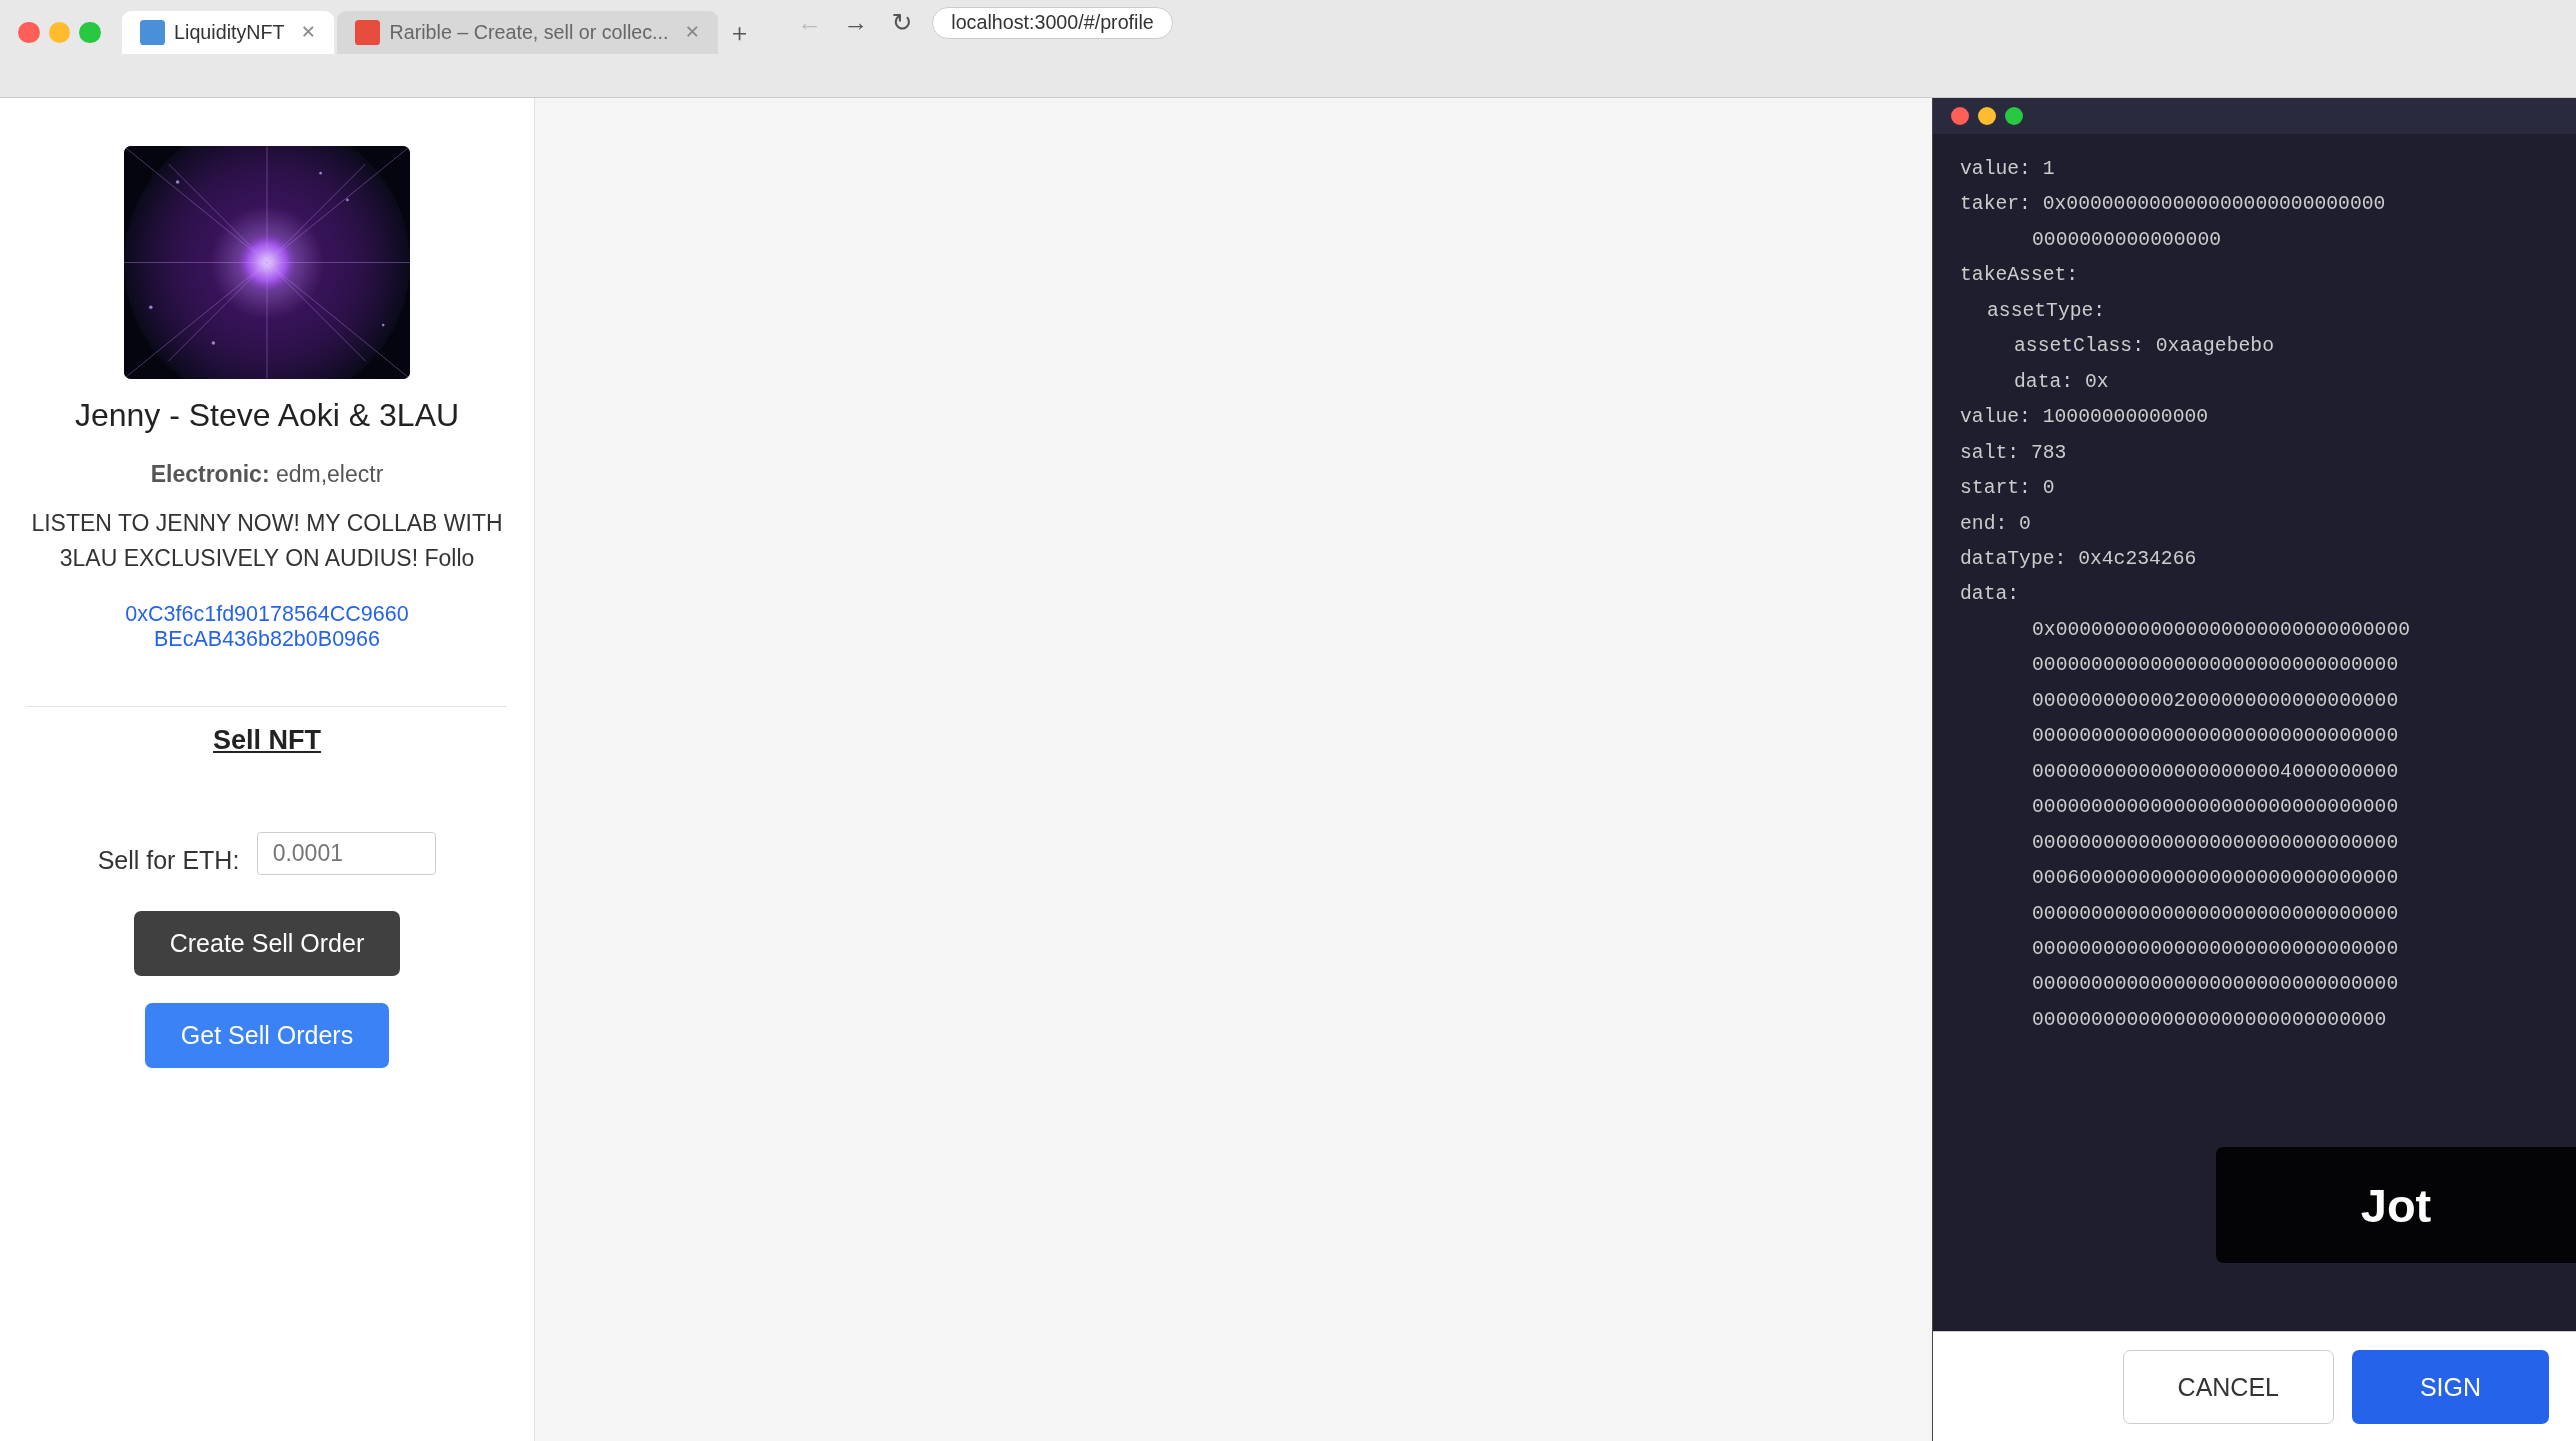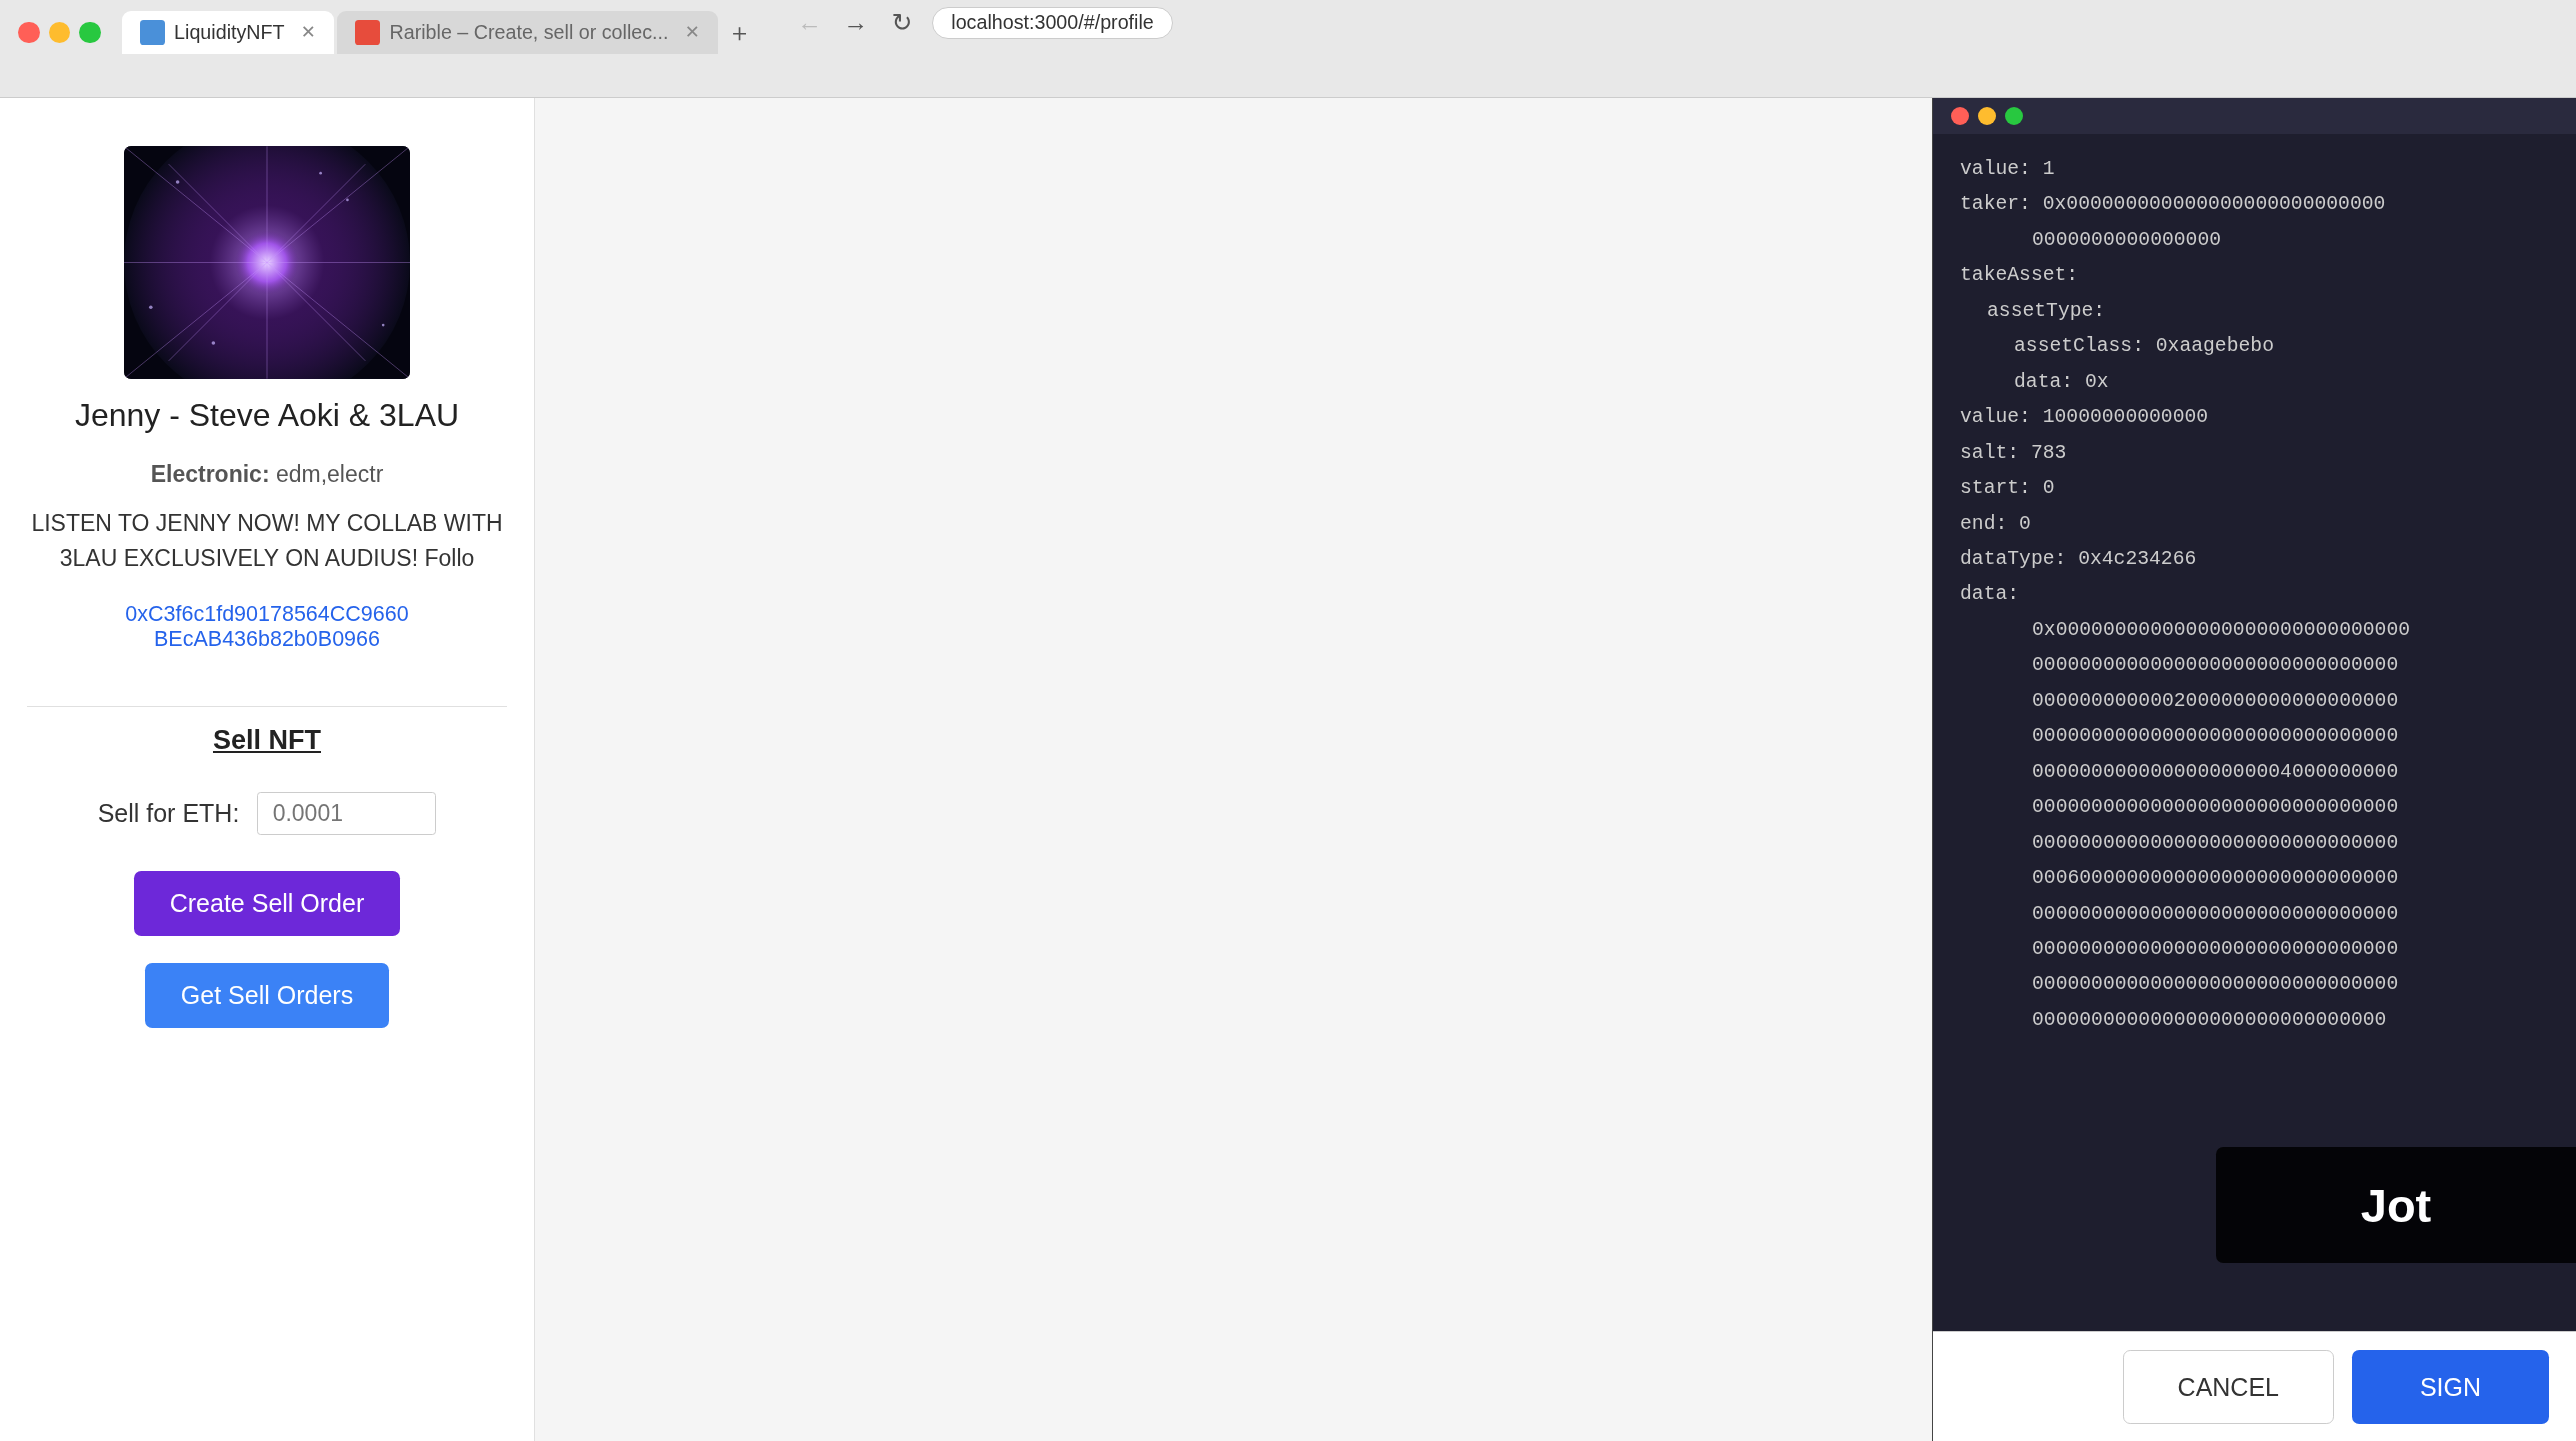--- a/index.html
+++ b/index.html
@@ -199,42 +199,43 @@
     .sell-nft-title {
       font-size: 27px;
       font-weight: 600;
       text-decoration: underline;
       color: #222;
       margin-bottom: 36px;
     }
 
     .sell-eth-row {
       display: flex;
-      align-items: center;
+      align-items: flex-end;
       gap: 18px;
       margin-bottom: 36px;
       width: 100%;
       justify-content: center;
+      margin-top: 40px;
     }
     .sell-eth-label {
       font-size: 25px;
       color: #333;
       font-weight: 500;
     }
     .sell-eth-input {
       border: 0.9px solid #ccc;
       border-radius: 3.6px;
       padding: 7.2px 14.3px;
       font-size: 23px;
       width: 179px;
       color: #ec4899;
     }
 
     .create-sell-btn {
-      background: #6d28d9;
+      background: #404040;
       color: #fff;
       border: none;
       border-radius: 7.2px;
       padding: 18px 36px;
       font-size: 25px;
       font-weight: 500;
       cursor: pointer;
       margin-bottom: 27px;
     }
 

